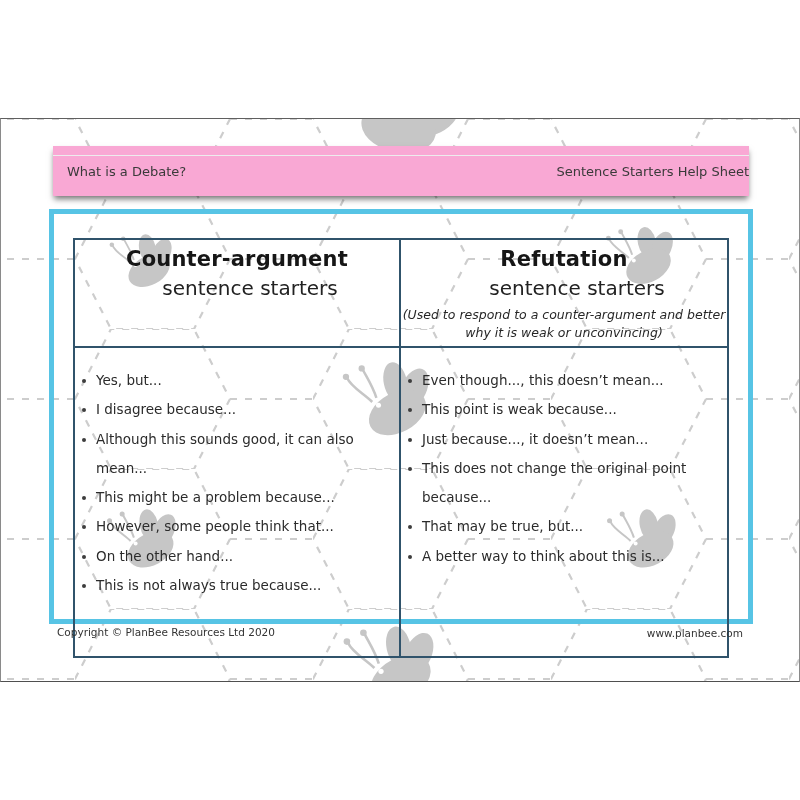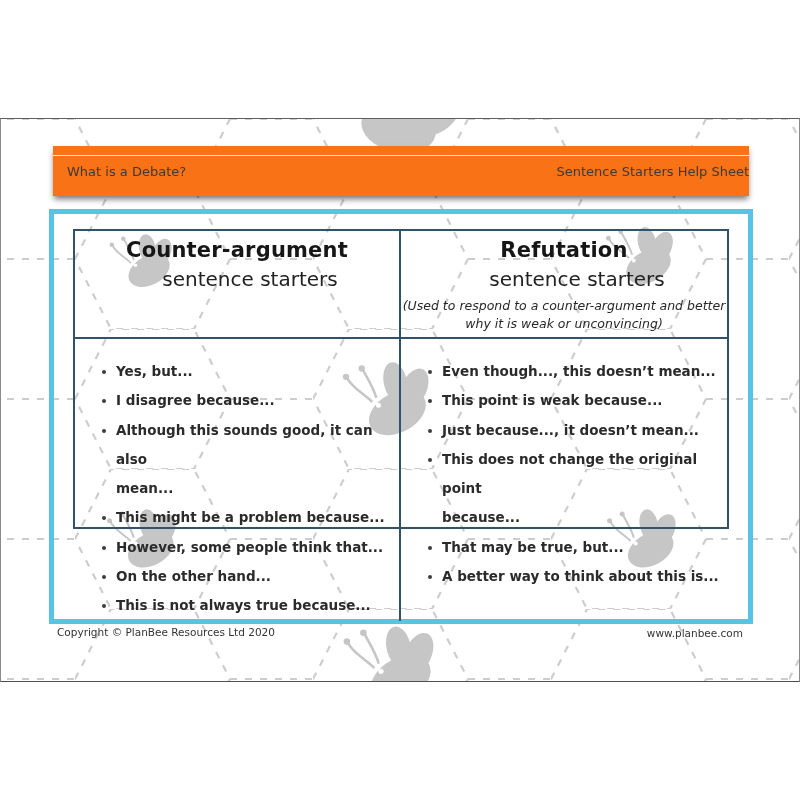--- a/index.html
+++ b/index.html
@@ -20,53 +20,53 @@
     position:absolute;left:0;top:118px;width:800px;height:564px;
     box-sizing:border-box;border-top:1px solid #5f5f5f;border-bottom:1px solid #4f4f4f;
     border-left:1px solid #8a8a8a;border-right:1px solid #8a8a8a;
     background:#ffffff;
   }
   .bg-svg{position:absolute;left:0;top:0;z-index:0;}
   .bee-layer{position:absolute;left:0;top:0;z-index:1;}
   
   .topbar{
     position:absolute;left:52px;top:27px;width:696px;height:50px;
-    background:#f97316;z-index:3;
+    background:#f9a8d4;z-index:3;
     box-shadow:0 4px 6px -1px rgba(0,0,0,0.55);
   }
   .topbar::after{content:"";position:absolute;left:0;right:0;top:9px;border-top:1px solid #ededed;}
   .topbar .tleft{
     position:absolute;left:14px;top:0;height:100%;display:flex;align-items:center;
     font-size:13px;color:#3a3a3a;
   }
   .topbar .tright{
     position:absolute;right:0;top:0;height:100%;display:flex;align-items:center;
     font-size:13px;color:#3a3a3a;
   }
   
   .bluebox{
     position:absolute;left:48px;top:90px;width:704px;height:415px;
     box-sizing:border-box;border:5px solid var(--accent_border);z-index:2;
   }
   .sheet-table{
-    position:absolute;left:19px;top:15px;width:656px;height:300px;
+    position:absolute;left:19px;top:24px;width:656px;height:420px;
     box-sizing:border-box;border:2px solid var(--table_border);
     display:grid;grid-template-columns:1fr 1fr;grid-template-rows:108px 1fr;
   }
   .cell{box-sizing:border-box;}
   .cell.hl,.cell.hr{border-bottom:2px solid var(--table_border);text-align:center;padding-top:4px;}
   .cell.hl,.cell.bl{border-right:2px solid var(--table_border);}
   .col-title{font-size:21px;font-weight:bold;color:#161616;line-height:30px;letter-spacing:.2px;}
   .col-subtitle{font-size:20px;color:#222;line-height:29px;margin-left:26px;}
   .col-note{
     font-size:12.5px;font-style:italic;color:#272727;line-height:18px;margin-top:3px;
     white-space:pre-line;
   }
   
-  ul.starters{list-style:none;margin:0;padding:18px 8px 0 24px;font-weight:bold;}
+  ul.starters{list-style:none;margin:0;padding:18px 8px 0 4px;}
   ul.starters li{
     position:relative;padding-left:17px;font-size:13.5px;line-height:29.3px;
     color:var(--text_dark);white-space:pre-line;
   }
   ul.starters li::before{
     content:"";position:absolute;left:3px;top:13px;width:4px;height:4px;
     border-radius:50%;background:#3d3d3d;
   }
   
   .footer-left{

